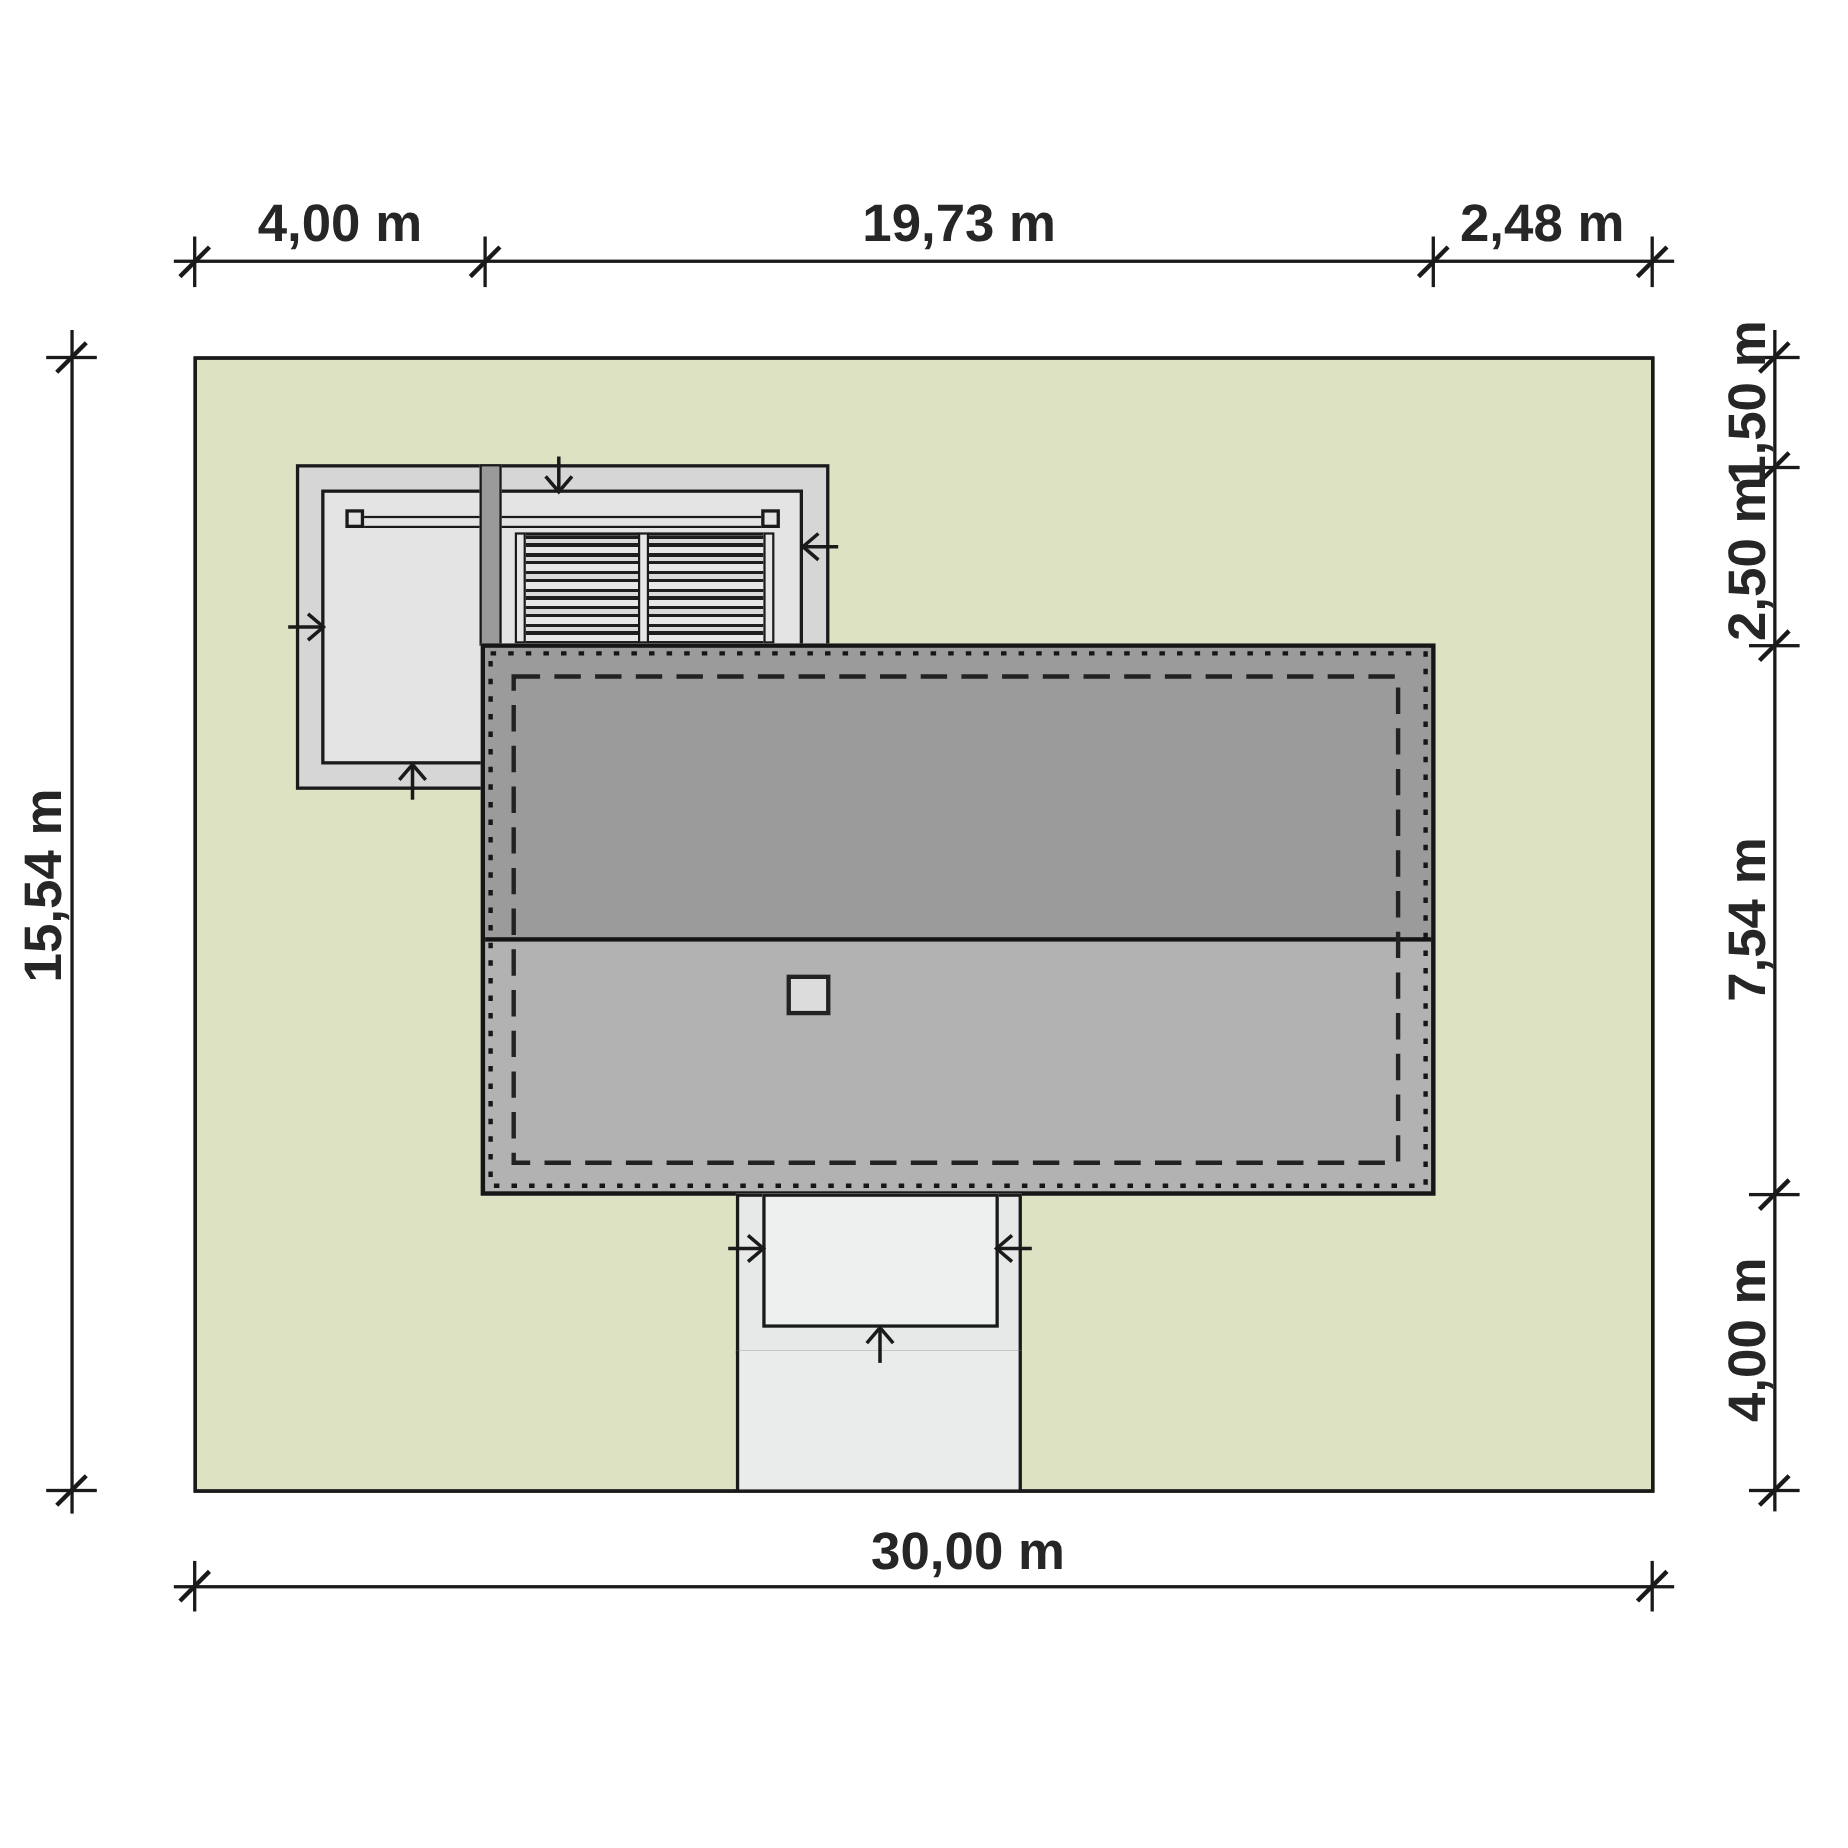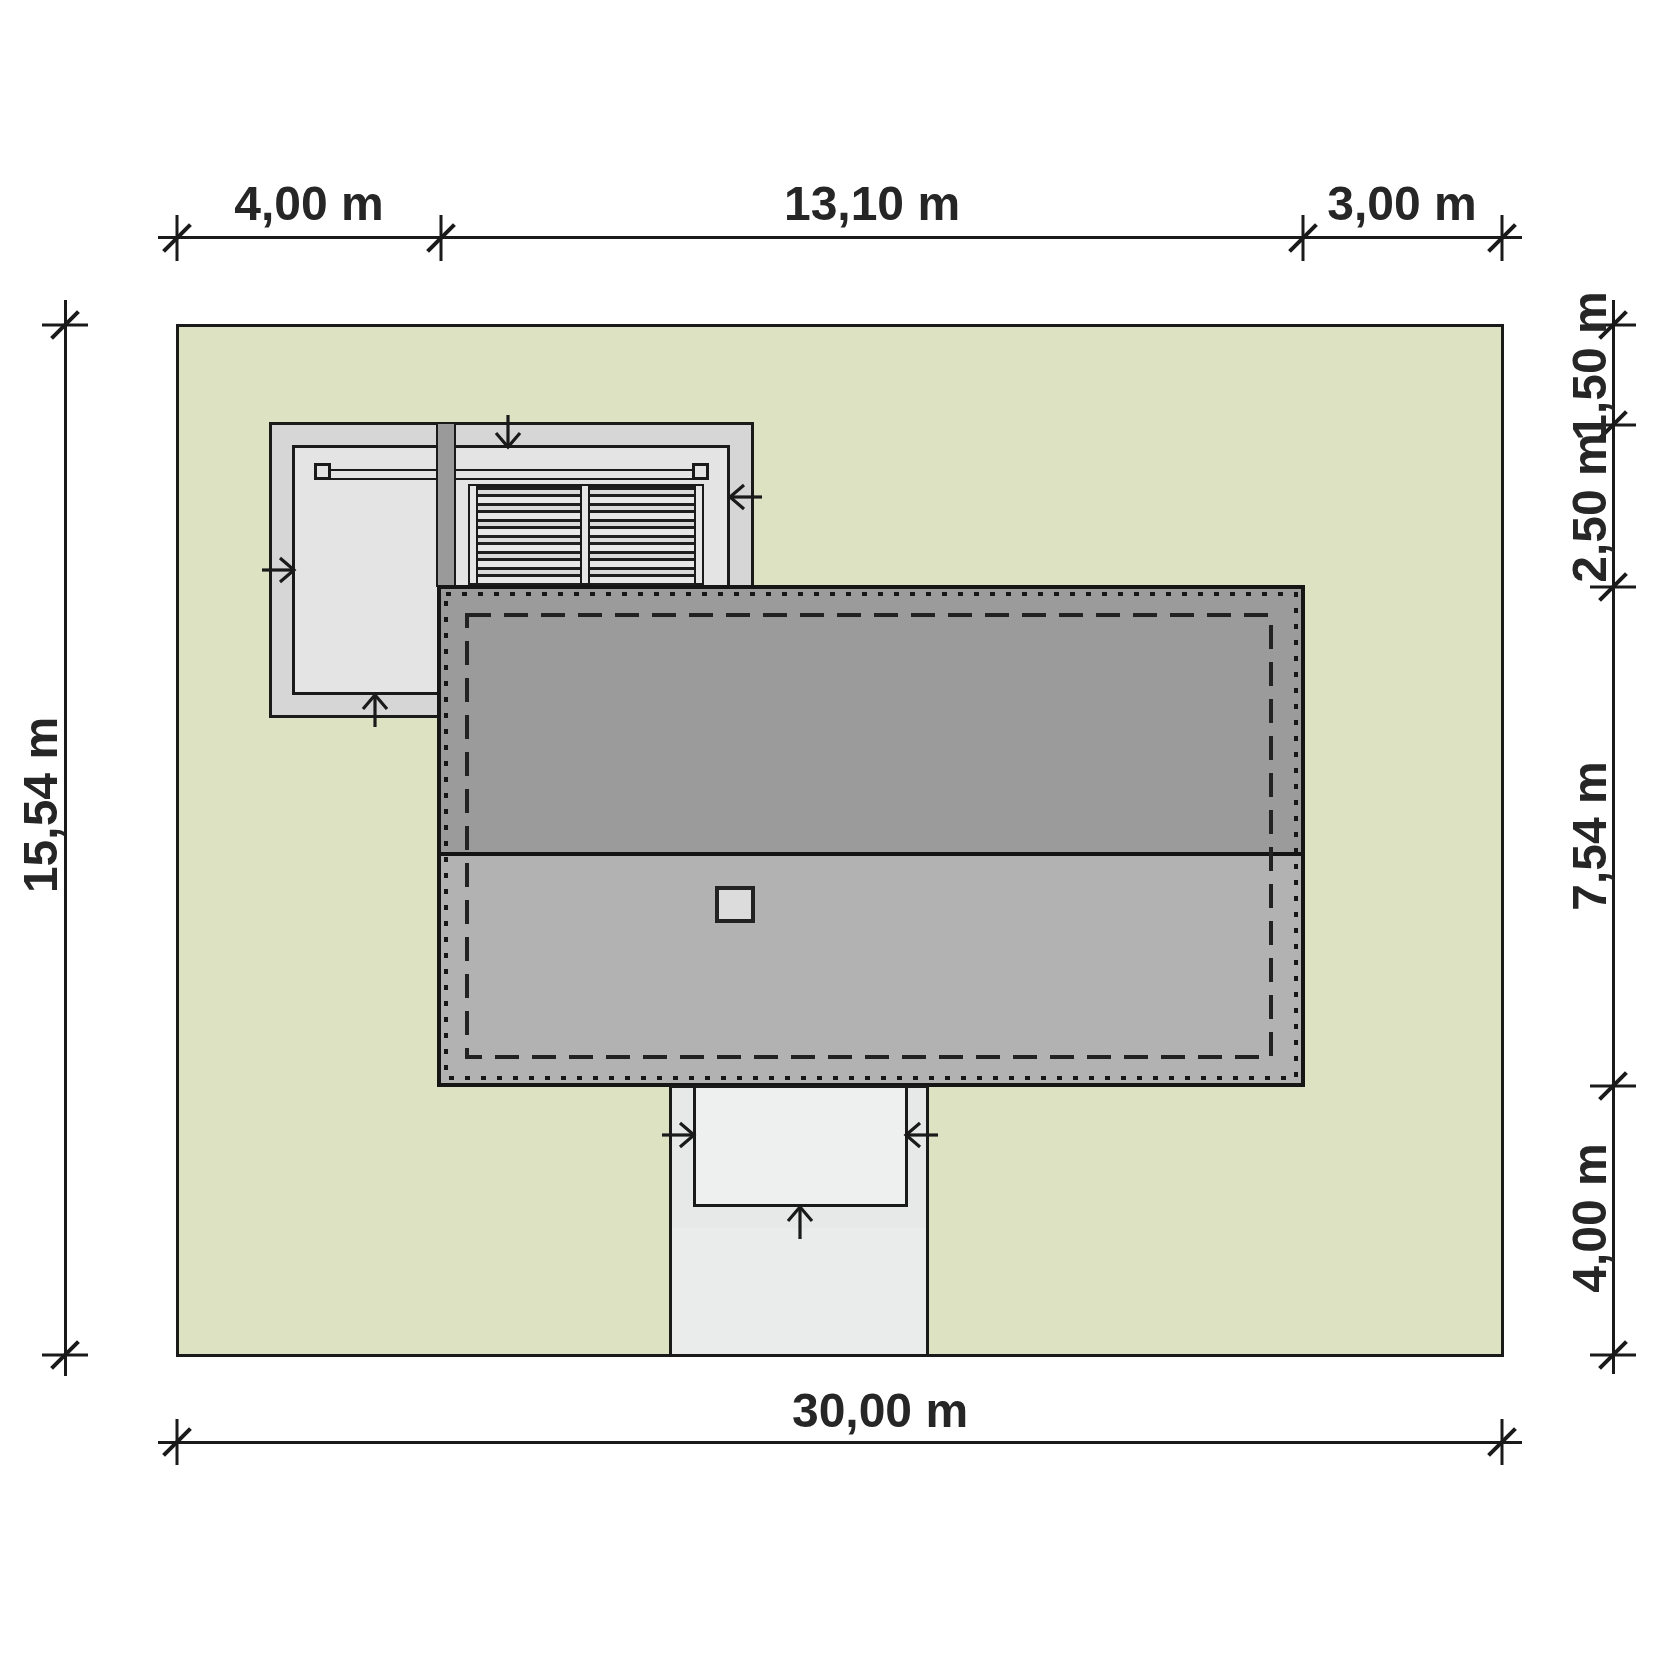--- a/index.html
+++ b/index.html
@@ -115,22 +115,22 @@
   <div class="abs dimline dim-h" style="left:158px;top:236px;width:1364px;"></div>
   <div class="abs witness-v" style="left:177px;top:238px;"></div>
   <div class="abs slash" style="left:177px;top:238px;"></div>
   <div class="abs witness-v" style="left:441px;top:238px;"></div>
   <div class="abs slash" style="left:441px;top:238px;"></div>
   <div class="abs witness-v" style="left:1303px;top:238px;"></div>
   <div class="abs slash" style="left:1303px;top:238px;"></div>
   <div class="abs witness-v" style="left:1502px;top:238px;"></div>
   <div class="abs slash" style="left:1502px;top:238px;"></div>
   <div class="abs dimlabel lbl-top" style="left:309px;top:231px;">4,00 m</div>
-  <div class="abs dimlabel lbl-top" style="left:872px;top:231px;">13,10 m</div>
-  <div class="abs dimlabel lbl-top" style="left:1402px;top:231px;">3,00 m</div>
+  <div class="abs dimlabel lbl-top" style="left:872px;top:231px;">19,73 m</div>
+  <div class="abs dimlabel lbl-top" style="left:1402px;top:231px;">2,48 m</div>
 
   <div class="abs dimline dim-v" style="left:64px;top:300px;height:1076px;"></div>
   <div class="abs witness-h" style="left:65px;top:325px;"></div>
   <div class="abs slash" style="left:65px;top:325px;"></div>
   <div class="abs witness-h" style="left:65px;top:1355px;"></div>
   <div class="abs slash" style="left:65px;top:1355px;"></div>
   <div class="abs dimlabel lbl-rot" style="left:40px;top:805px;">15,54 m</div>
 
   <div class="abs dimline dim-v" style="left:1612px;top:300px;height:1074px;"></div>
   <div class="abs witness-h" style="left:1613px;top:325px;"></div>

